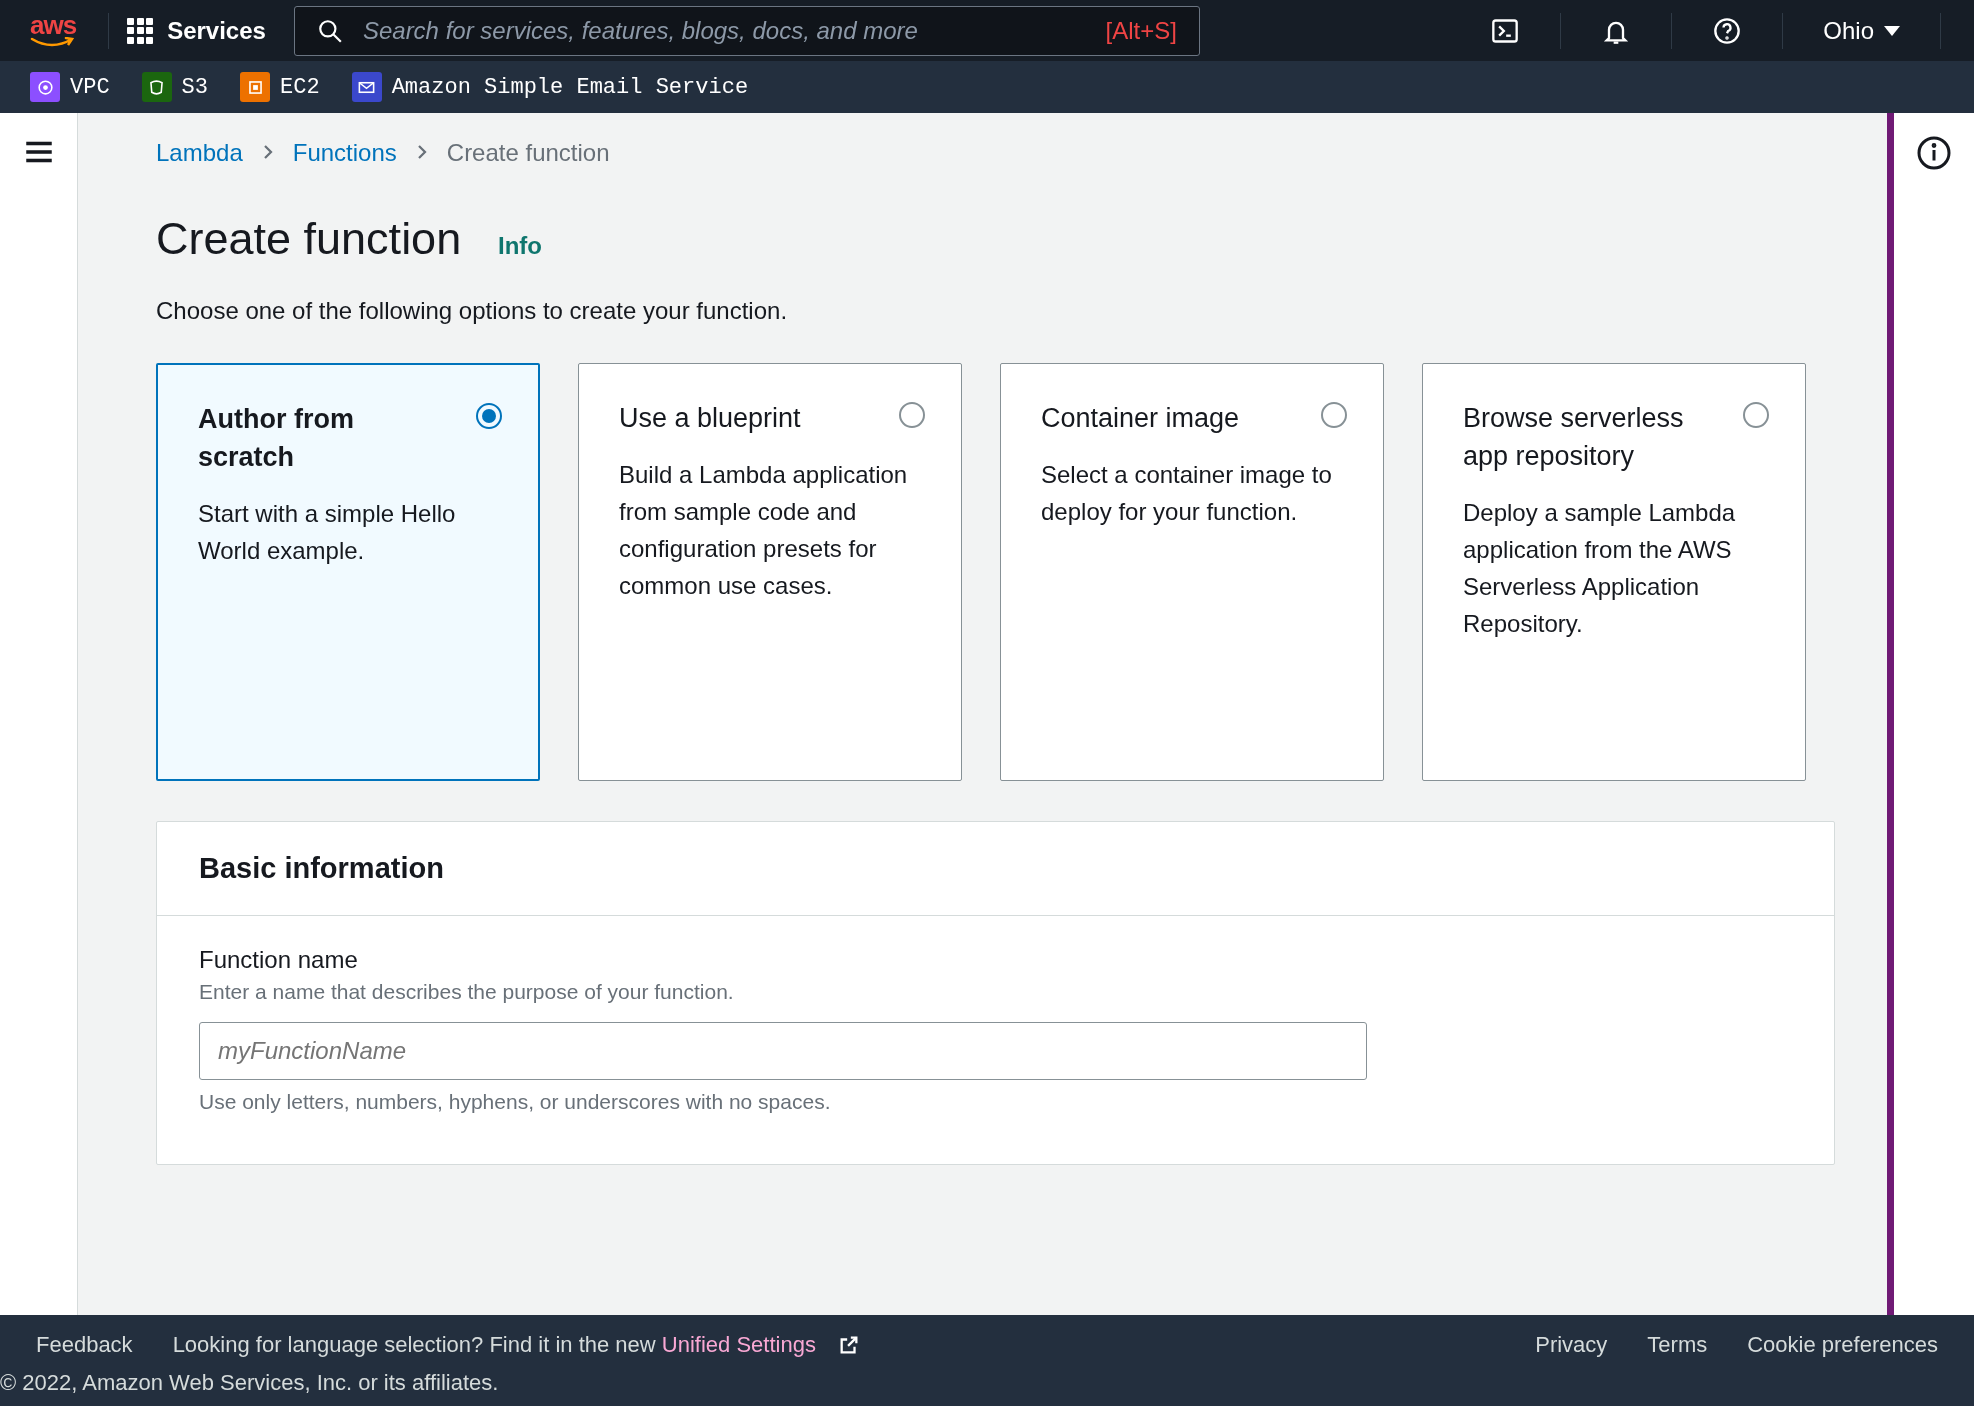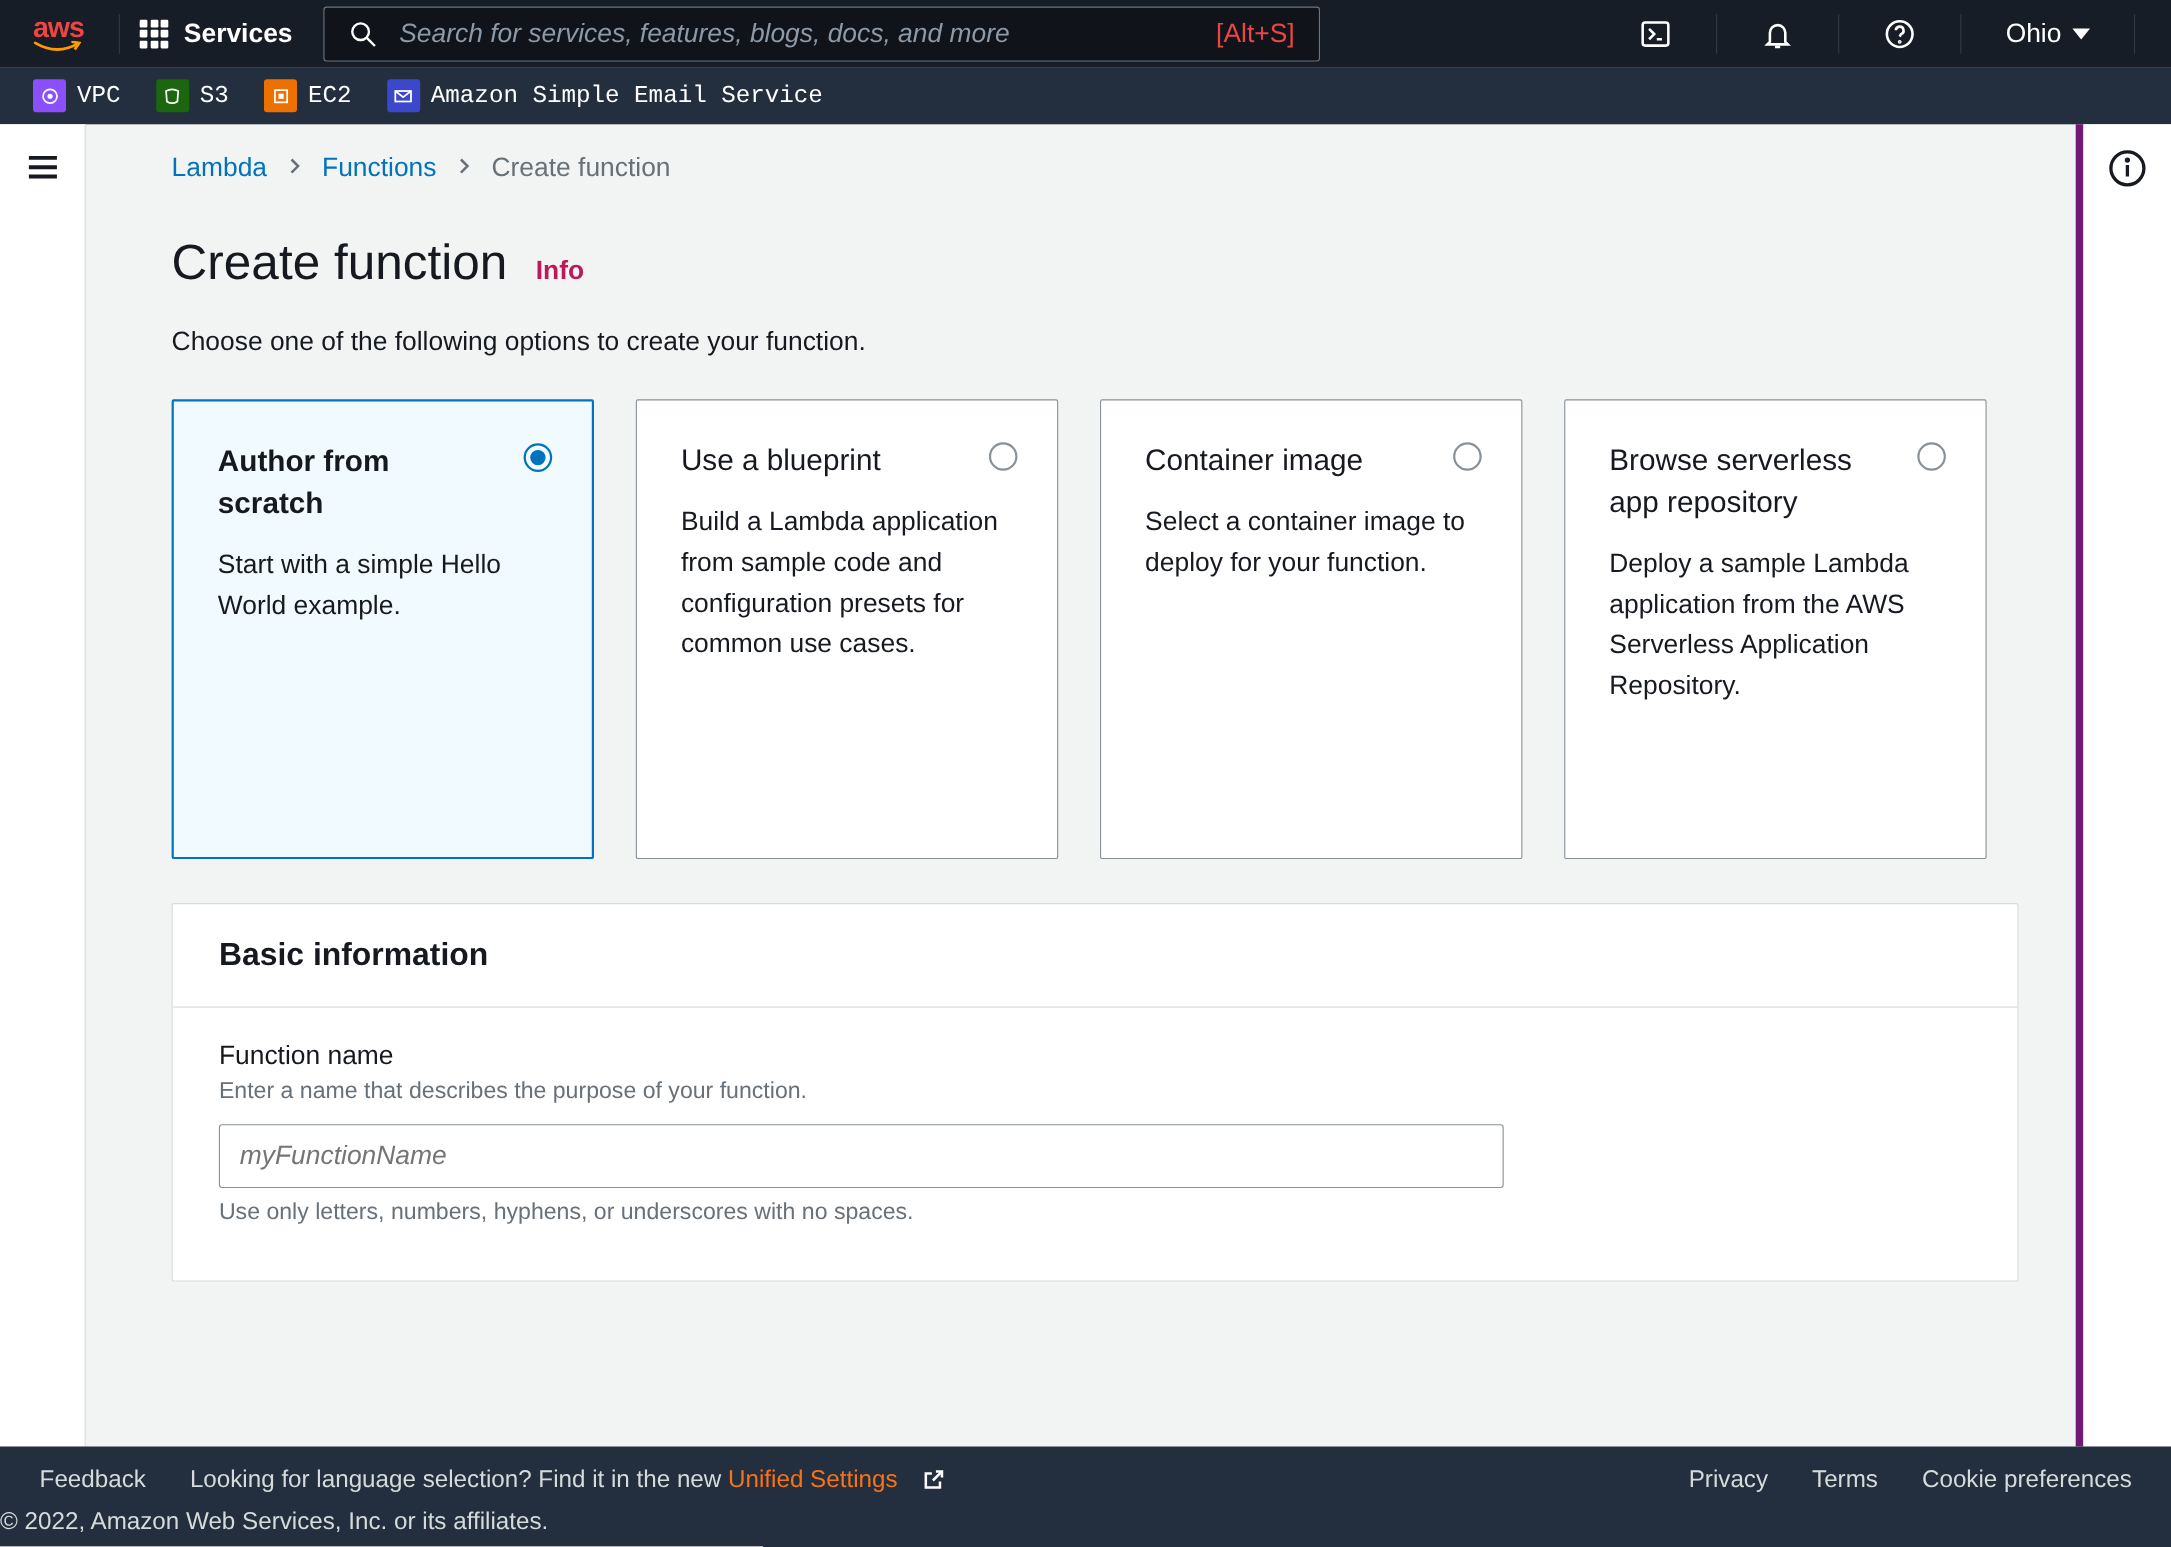--- a/index.html
+++ b/index.html
@@ -86,21 +86,21 @@
   flex:1; overflow:auto; border-right:7px solid #701a75; padding:26px 52px 26px 78px;
 }
 
 
 .bc{ display:flex; align-items:center; gap:16px; font-size:24px; margin-bottom:46px; }
 .bc a{ color:#0073bb; text-decoration:none; }
 .bc .sep svg{ width:18px; height:18px; stroke:#687078; fill:none; stroke-width:3; }
 .bc .cur{ color:#687078; }
 
 h1.title{ font-size:45px; font-weight:400; display:inline; }
-.info-link{ color:#be185d; font-size:24px; font-weight:700; margin-left:20px; text-decoration:none; }
+.info-link{ color:#0f766e; font-size:24px; font-weight:700; margin-left:31px; text-decoration:none; }
 .subtitle{ font-size:24px; margin-top:32px; margin-bottom:38px; color:#16191f; }
 
 
 .cards{ display:flex; gap:38px; margin-bottom:40px; }
 .card{
   background:#fff; border:1px solid #879196; border-radius:2px;
   width:384px; min-height:418px; padding:36px 40px;
   position:relative;
 }
 .card.selected{ border:2px solid #0073bb; background:#f1faff; }
@@ -134,21 +134,21 @@
 
 .footer{
   position:absolute; bottom:0; left:0; right:0; height:91px;
   background:#232f3e; color:#d5dbdb;
   display:flex; flex-direction:column; justify-content:center;
   font-size:22px;
 }
 .footer .row1{ display:flex; align-items:center; padding:0 36px; height:50px;}
 .footer .row1 .left{ display:flex; gap:40px; align-items:center; }
 .footer .row1 .right{ margin-left:auto; display:flex; gap:40px; }
-.footer .us{ color:#f97316; font-weight:400; display:inline-flex; align-items:center; gap:22px;}
+.footer .us{ color:#f9a8d4; font-weight:400; display:inline-flex; align-items:center; gap:22px;}
 .footer .us svg{ width:22px; height:22px; stroke:#fff; fill:none; stroke-width:2.5;}
 .footer .row2{ text-align:left; font-size:22px; padding-bottom:6px;}
 .footer a{ color:#d5dbdb; text-decoration:none; }
 </style>
 </head>
 <body>
 
 <div class="topnav">
   <div class="aws-logo">
     aws<svg width="44" height="14" viewBox="0 0 44 14" style="display:block;margin-top:-4px">

